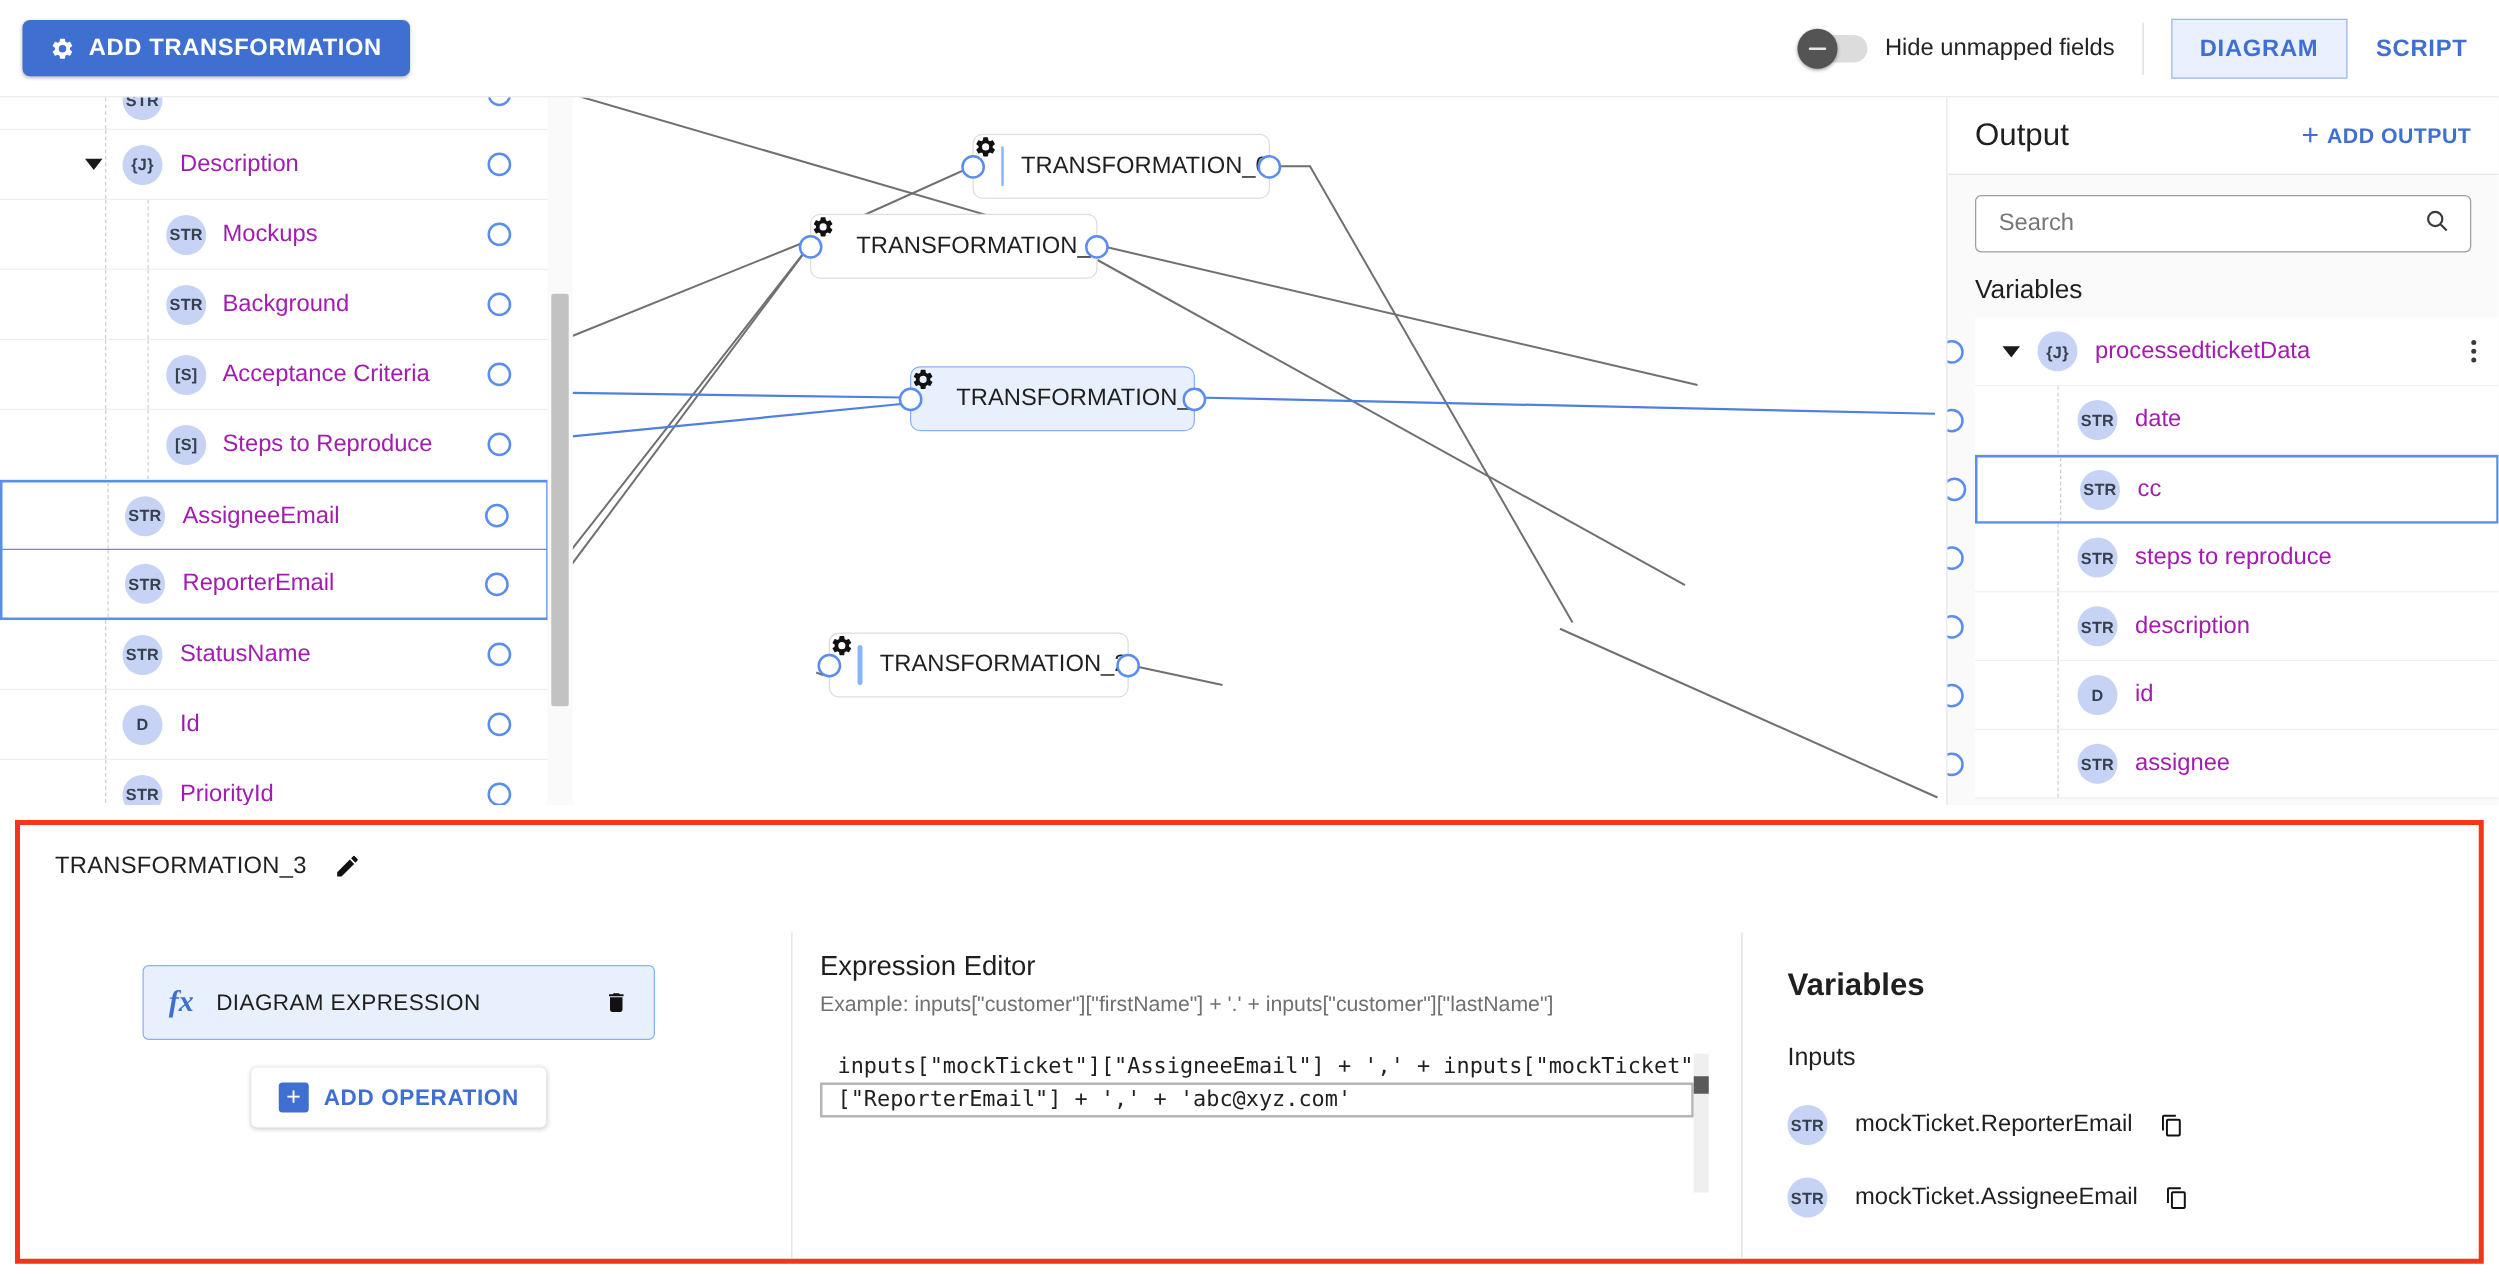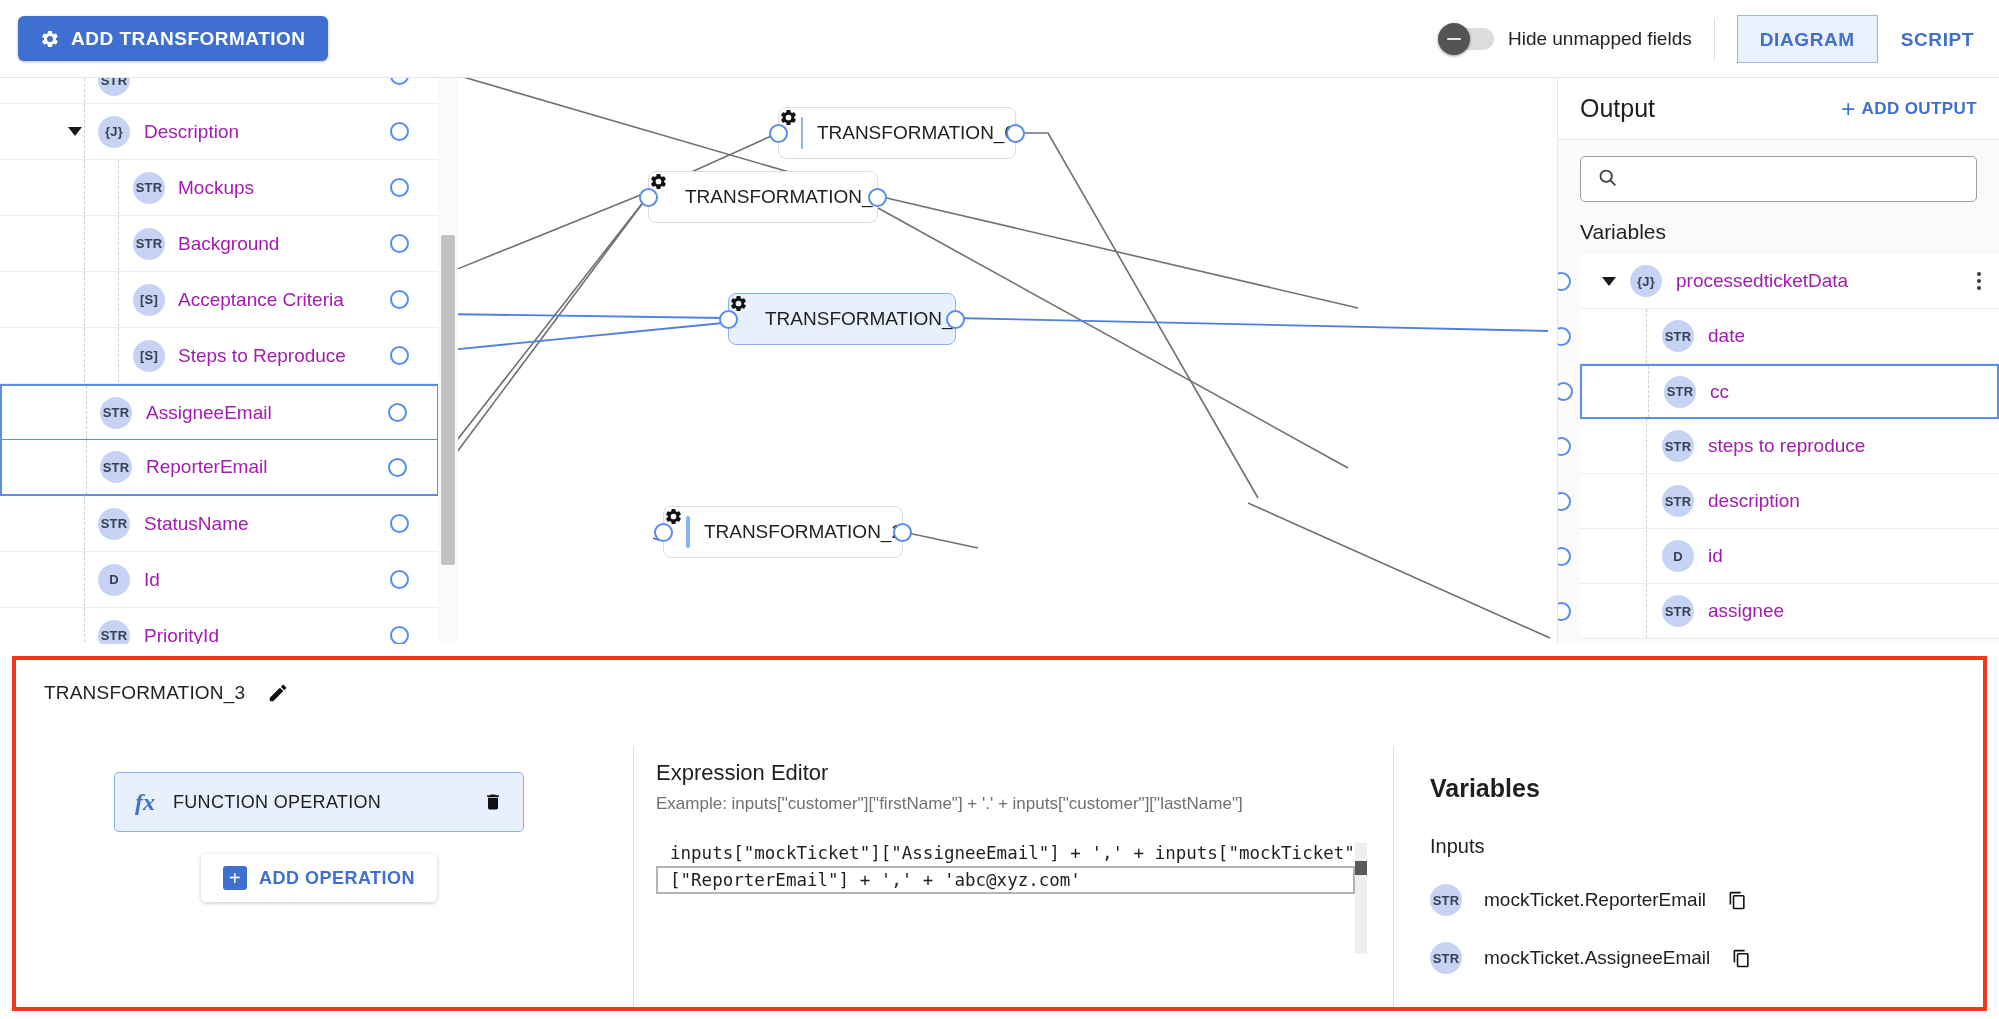--- a/index.html
+++ b/index.html
@@ -420,20 +420,21 @@
   <div class="out-pane">
     <div class="out-head">
       <div class="out-title">Output</div>
       <div class="add-output">
         <span class="plus-ico">+</span>
         <span>ADD OUTPUT</span>
       </div>
     </div>
     <div class="search-wrap">
       <div class="search-box">
+        <input value="" placeholder="Search" style="">
         <span>
           <svg width="21" height="21" viewBox="0 0 24 24" fill="none" stroke="#3c3c3c" stroke-width="2">
               <circle cx="10.5" cy="10.5" r="6.5"></circle>
               <line x1="15.5" y1="15.5" x2="21" y2="21"></line>
             </svg>
         </span>
       </div>
     </div>
     <div class="variables-label">Variables</div>
     <div id="out-rows">
@@ -495,21 +496,21 @@
             <path d="M3 17.25V21h3.75L17.81 9.94l-3.75-3.75L3 17.25zM20.71 7.04a1 1 0 0 0 0-1.41l-2.34-2.34a1 1 0 0 0-1.41 0l-1.83 1.83 3.75 3.75 1.83-1.83z"></path>
           </svg>
       </div>
     </div>
 
     <div class="bottom-body">
 
       <div class="col-left">
         <div class="fx-card">
           <span class="fx-ico">fx</span>
-          <span class="fx-label">FUNCTION OPERATION</span>
+          <span class="fx-label">DIAGRAM EXPRESSION</span>
           <span class="trash">
             <svg width="20" height="22" viewBox="0 0 24 24" fill="#111">
                 <path d="M6 19a2 2 0 0 0 2 2h8a2 2 0 0 0 2-2V7H6v12zM19 4h-3.5l-1-1h-5l-1 1H5v2h14V4z"></path>
               </svg>
           </span>
         </div>
         <div class="add-op-wrap">
           <div class="add-op">
             <span class="plus-sq">+</span>
             <span class="t">ADD OPERATION</span>

